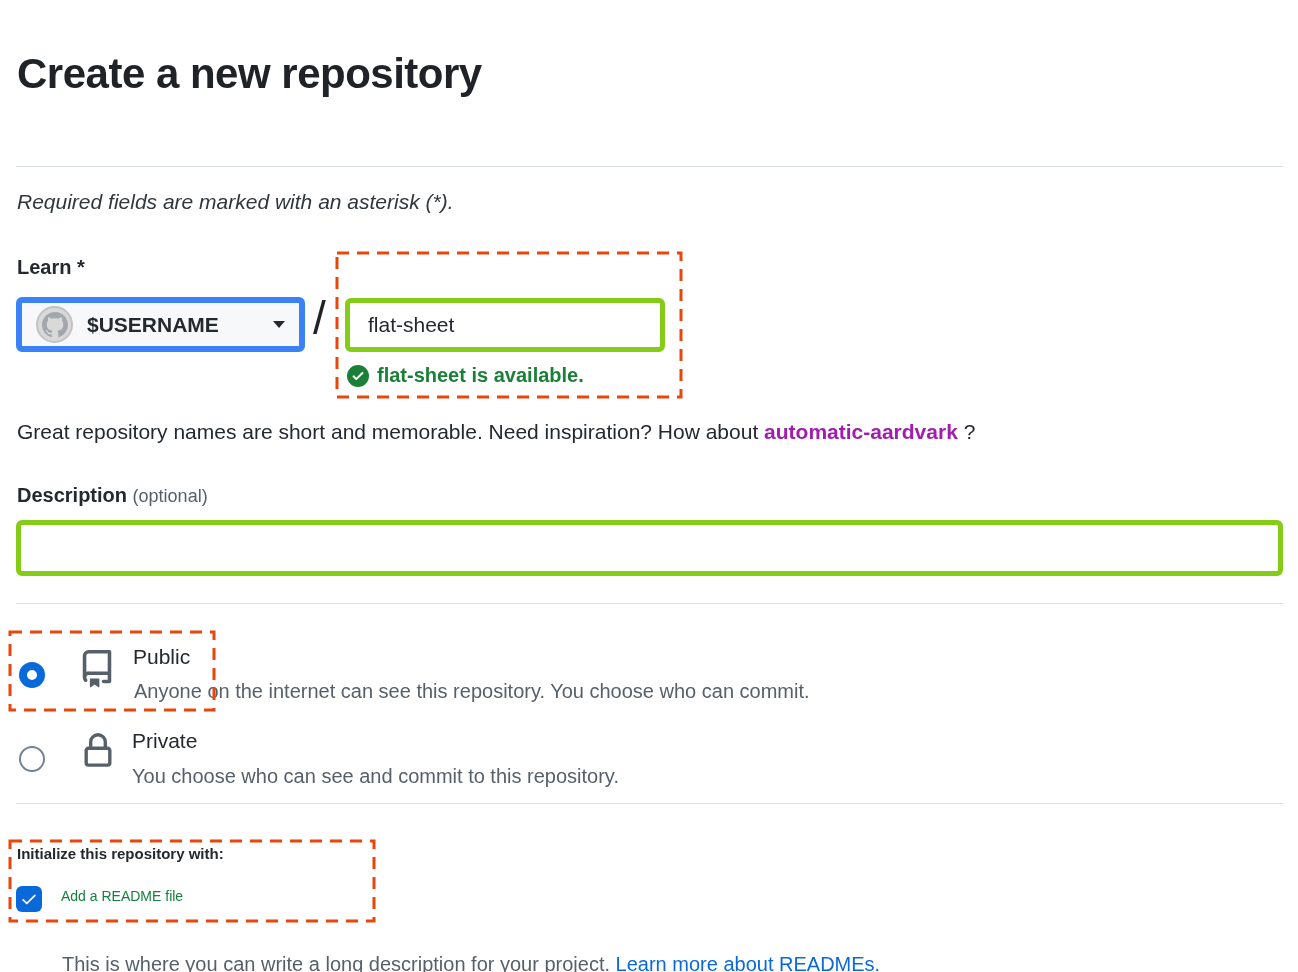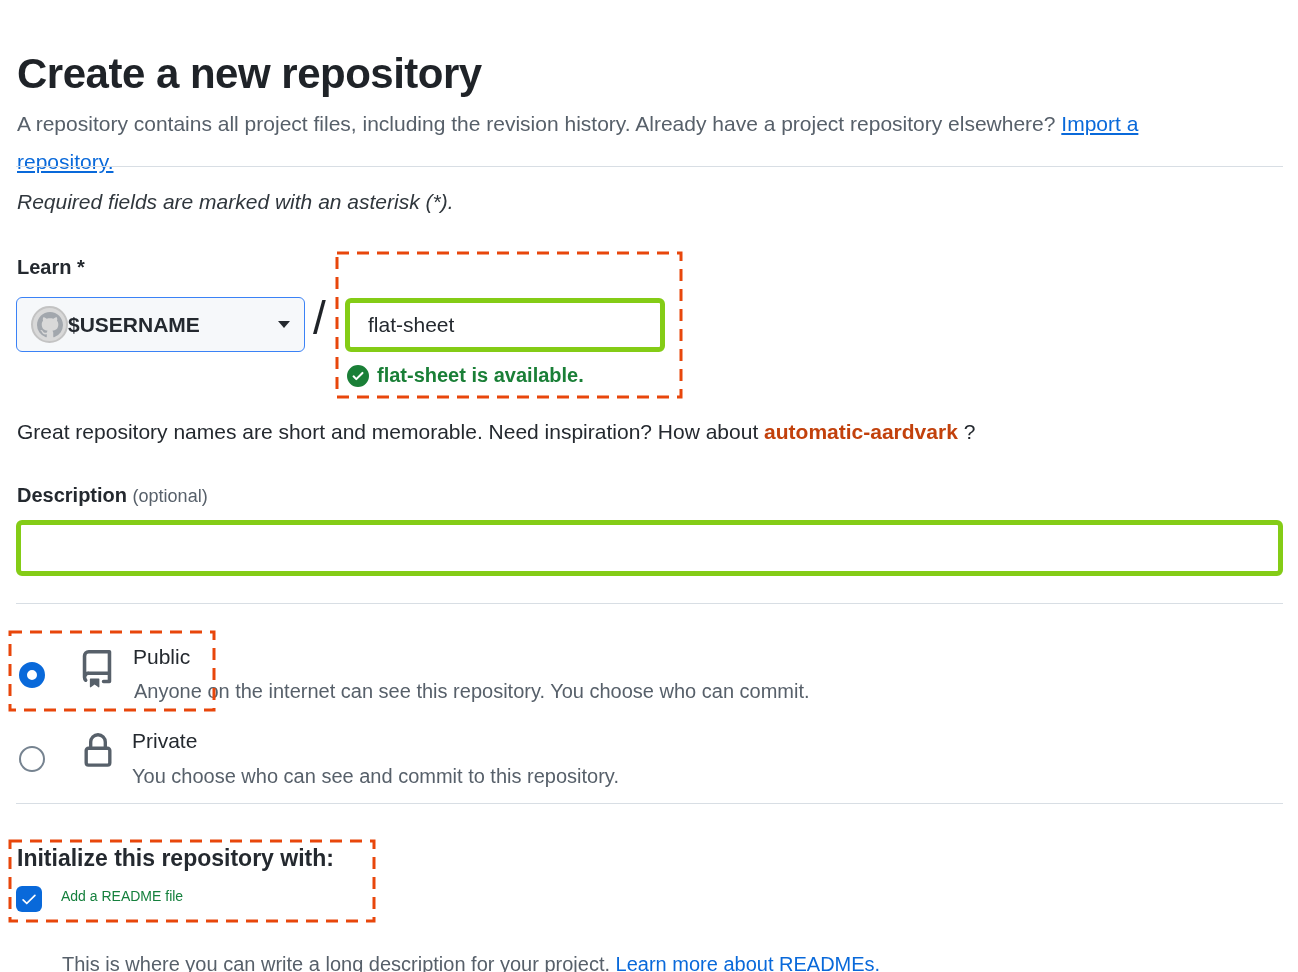--- a/index.html
+++ b/index.html
@@ -15,43 +15,43 @@
   .divider{height:1px;background:#d8dee4;left:16px;width:1267px;}
   .divider-1{top:166px;}
   .divider-2{top:603px;}
   .divider-3{top:803px;}
   .required-note{left:17px;top:190px;font-size:21px;font-style:italic;color:#30373d;}
   
   .field-label{font-size:20px;font-weight:700;color:#24292f;}
   .owner-label{left:17px;top:256px;}
   .owner-button{
     left:16px;top:297px;width:289px;height:55px;background:#f6f8fa;
-    border:1px solid #3b82f6;border-radius:6px;display:flex;align-items:center;
-    padding:0 14px;box-sizing:border-box;cursor:pointer;
+    border:6px solid #3b82f6;border-radius:6px;display:flex;align-items:center;
+    gap:14px;padding:0 14px;box-sizing:border-box;cursor:pointer;
   }
   .avatar{
     width:37px;height:37px;border-radius:50%;background:#d9d9d9;
     border:2px solid #c3c3c3;box-sizing:border-box;display:flex;align-items:center;justify-content:center;flex:0 0 auto;
   }
   .owner-name{font-size:21px;font-weight:700;color:#24292f;flex:1 1 auto;}
   .slash-separator{left:313px;top:291px;font-size:46px;font-weight:400;color:#1f2328;}
   .repo-label{left:347px;top:259px;margin-top:45px;}
   .text-input{
     background:#ffffff;border:5px solid #84cc16;border-radius:6px;
     font-family:"Liberation Sans", sans-serif;font-size:21px;color:#24292f;
     box-sizing:border-box;outline:none;
   }
   .repo-input{left:345px;top:298px;width:320px;height:54px;padding:0 18px;}
   .availability{left:347px;top:364px;display:flex;align-items:center;gap:8px;
     font-size:20px;font-weight:700;color:#1a7f37;}
   
   .ann{position:absolute;pointer-events:none;}
   
   .suggestion{left:17px;top:420px;font-size:21px;color:#24292f;}
-  .suggested-name{color:#c2410c;font-weight:700;cursor:pointer;}
+  .suggested-name{color:#a21caf;font-weight:700;cursor:pointer;}
   
   .desc-label-row{left:17px;top:484px;font-size:20px;}
   .desc-optional{font-weight:400;color:#57606a;font-size:18px;}
   .desc-input{left:16px;top:520px;width:1267px;height:56px;padding:0 16px;}
   
   .radio{
     width:26px;height:26px;border-radius:50%;box-sizing:border-box;
     background:#ffffff;border:2px solid #768390;cursor:pointer;
   }
   .radio.checked{border:8px solid #0969da;}
@@ -60,37 +60,36 @@
   .vis-icon{color:#57606a;}
   .icon-public{left:78px;top:650px;}
   .icon-private{left:80px;top:733px;}
   .vis-label{font-size:21px;color:#24292f;}
   .label-public{left:133px;top:645px;}
   .label-private{left:132px;top:729px;}
   .vis-desc{font-size:20px;color:#57606a;}
   .desc-public{left:134px;top:680px;}
   .desc-private{left:132px;top:765px;}
   
-  .init-heading{left:17px;top:845px;font-size:23px;font-weight:700;color:#24292f;}
+  .init-heading{left:17px;top:845px;font-size:15px;font-weight:700;color:#24292f;}
   .checkbox{
     left:16px;top:886px;width:26px;height:26px;border-radius:6px;box-sizing:border-box;
     border:2px solid #768390;background:#ffffff;cursor:pointer;
     display:flex;align-items:center;justify-content:center;
   }
   .checkbox.checked{background:#0969da;border:none;}
   .readme-label{left:61px;top:888px;font-size:14px;color:#15803d;}
   .readme-help{left:62px;top:953px;font-size:20px;color:#57606a;}
 </style>
 </head>
 <body>
 
 <div id="app">
 
   <h1 class="abs page-title">Create a new repository</h1>
-  <p class="abs intro"><span>A repository contains all project files, including the revision history. Already have a project repository elsewhere? </span><a class="link">Import a repository.</a></p>
 
   <div class="abs divider divider-1"></div>
 
   <div class="abs required-note">Required fields are marked with an asterisk (*).</div>
 
   <div class="abs field-label owner-label">Learn *</div>
 
   <div class="abs owner-button">
     <span class="avatar">
       <svg width="26" height="26" viewBox="0 0 16 16">

